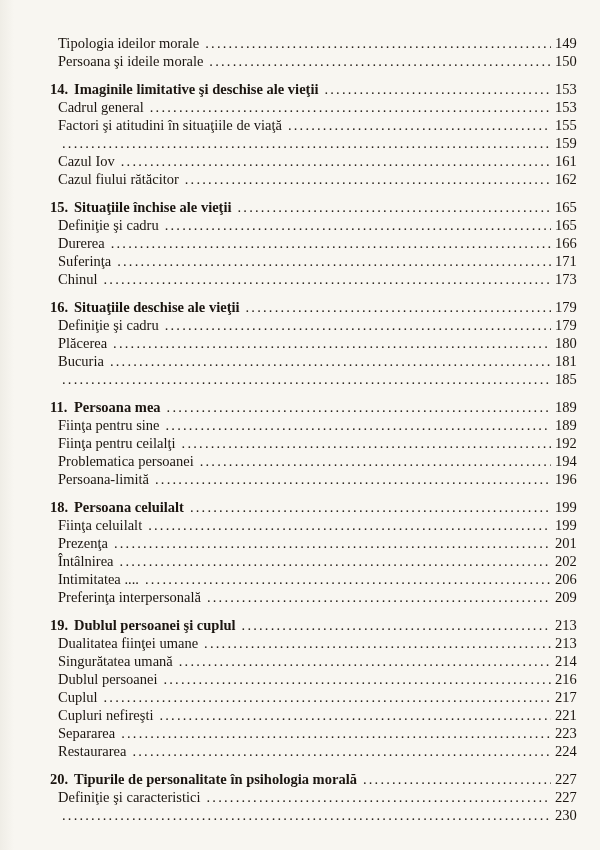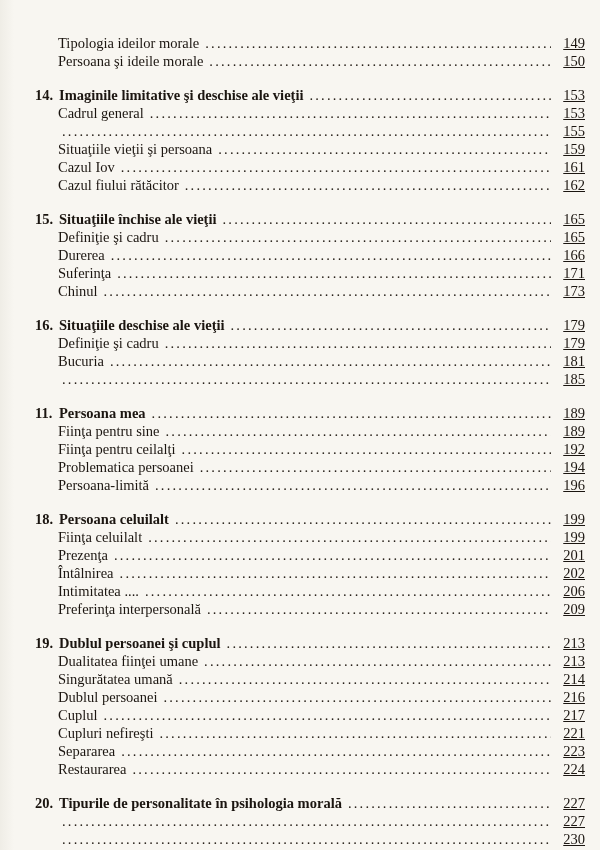--- a/index.html
+++ b/index.html
@@ -18,44 +18,42 @@
   }
   .row{
     display:flex;
     align-items:baseline;
     height:18px;
     line-height:18px;
     font-size:14.5px;
   }
   .row.sub{padding-left:58px;}
   .row.chapter{
-    padding-left:35px;
-    margin-top:16px;
+    padding-left:50px;
+    margin-top:10px;
     font-weight:bold;
   }
   .num{flex:none;width:24px;}
   .label{flex:none;white-space:nowrap;padding-right:2px;}
   .leader{
     flex:1;
     overflow:hidden;
     white-space:nowrap;
     margin:0 4px 0 4px;
     font-weight:normal;
     letter-spacing:2.2px;
     color:#241d16;
   }
   .leader::after{
     content:"........................................................................................................................";
   }
   .page-num{
     flex:none;
     min-width:30px;
-    text-align:right;
     font-weight:normal;
-    text-decoration:underline;
   }
 </style>
 </head>
 <body>
 
 <div class="page" id="toc">
     <div class="row sub">
       <span class="label">Tipologia ideilor morale</span>
       <span class="leader"></span>
       <span class="page-num">149</span>
@@ -70,25 +68,25 @@
       <span class="label">Imaginile limitative şi deschise ale vieţii</span>
       <span class="leader"></span>
       <span class="page-num">153</span>
     </div>
     <div class="row sub">
       <span class="label">Cadrul general</span>
       <span class="leader"></span>
       <span class="page-num">153</span>
     </div>
     <div class="row sub">
+      <span class="label">Factori şi atitudini în situaţiile de viaţă</span>
       <span class="leader"></span>
       <span class="page-num">155</span>
     </div>
     <div class="row sub">
-      <span class="label">Situaţiile vieţii şi persoana</span>
       <span class="leader"></span>
       <span class="page-num">159</span>
     </div>
     <div class="row sub">
       <span class="label">Cazul Iov</span>
       <span class="leader"></span>
       <span class="page-num">161</span>
     </div>
     <div class="row sub">
       <span class="label">Cazul fiului rătăcitor</span>
@@ -126,20 +124,25 @@
       <span class="label">Situaţiile deschise ale vieţii</span>
       <span class="leader"></span>
       <span class="page-num">179</span>
     </div>
     <div class="row sub">
       <span class="label">Definiţie şi cadru</span>
       <span class="leader"></span>
       <span class="page-num">179</span>
     </div>
     <div class="row sub">
+      <span class="label">Plăcerea</span>
+      <span class="leader"></span>
+      <span class="page-num">180</span>
+    </div>
+    <div class="row sub">
       <span class="label">Bucuria</span>
       <span class="leader"></span>
       <span class="page-num">181</span>
     </div>
     <div class="row sub">
       <span class="leader"></span>
       <span class="page-num">185</span>
     </div>
     <div class="row chapter">
       <span class="num">11.</span>
@@ -239,20 +242,21 @@
       <span class="leader"></span>
       <span class="page-num">224</span>
     </div>
     <div class="row chapter">
       <span class="num">20.</span>
       <span class="label">Tipurile de personalitate în psihologia morală</span>
       <span class="leader"></span>
       <span class="page-num">227</span>
     </div>
     <div class="row sub">
+      <span class="label">Definiţie şi caracteristici</span>
       <span class="leader"></span>
       <span class="page-num">227</span>
     </div>
     <div class="row sub">
       <span class="leader"></span>
       <span class="page-num">230</span>
     </div>
   </div>
 
 </body></html>

